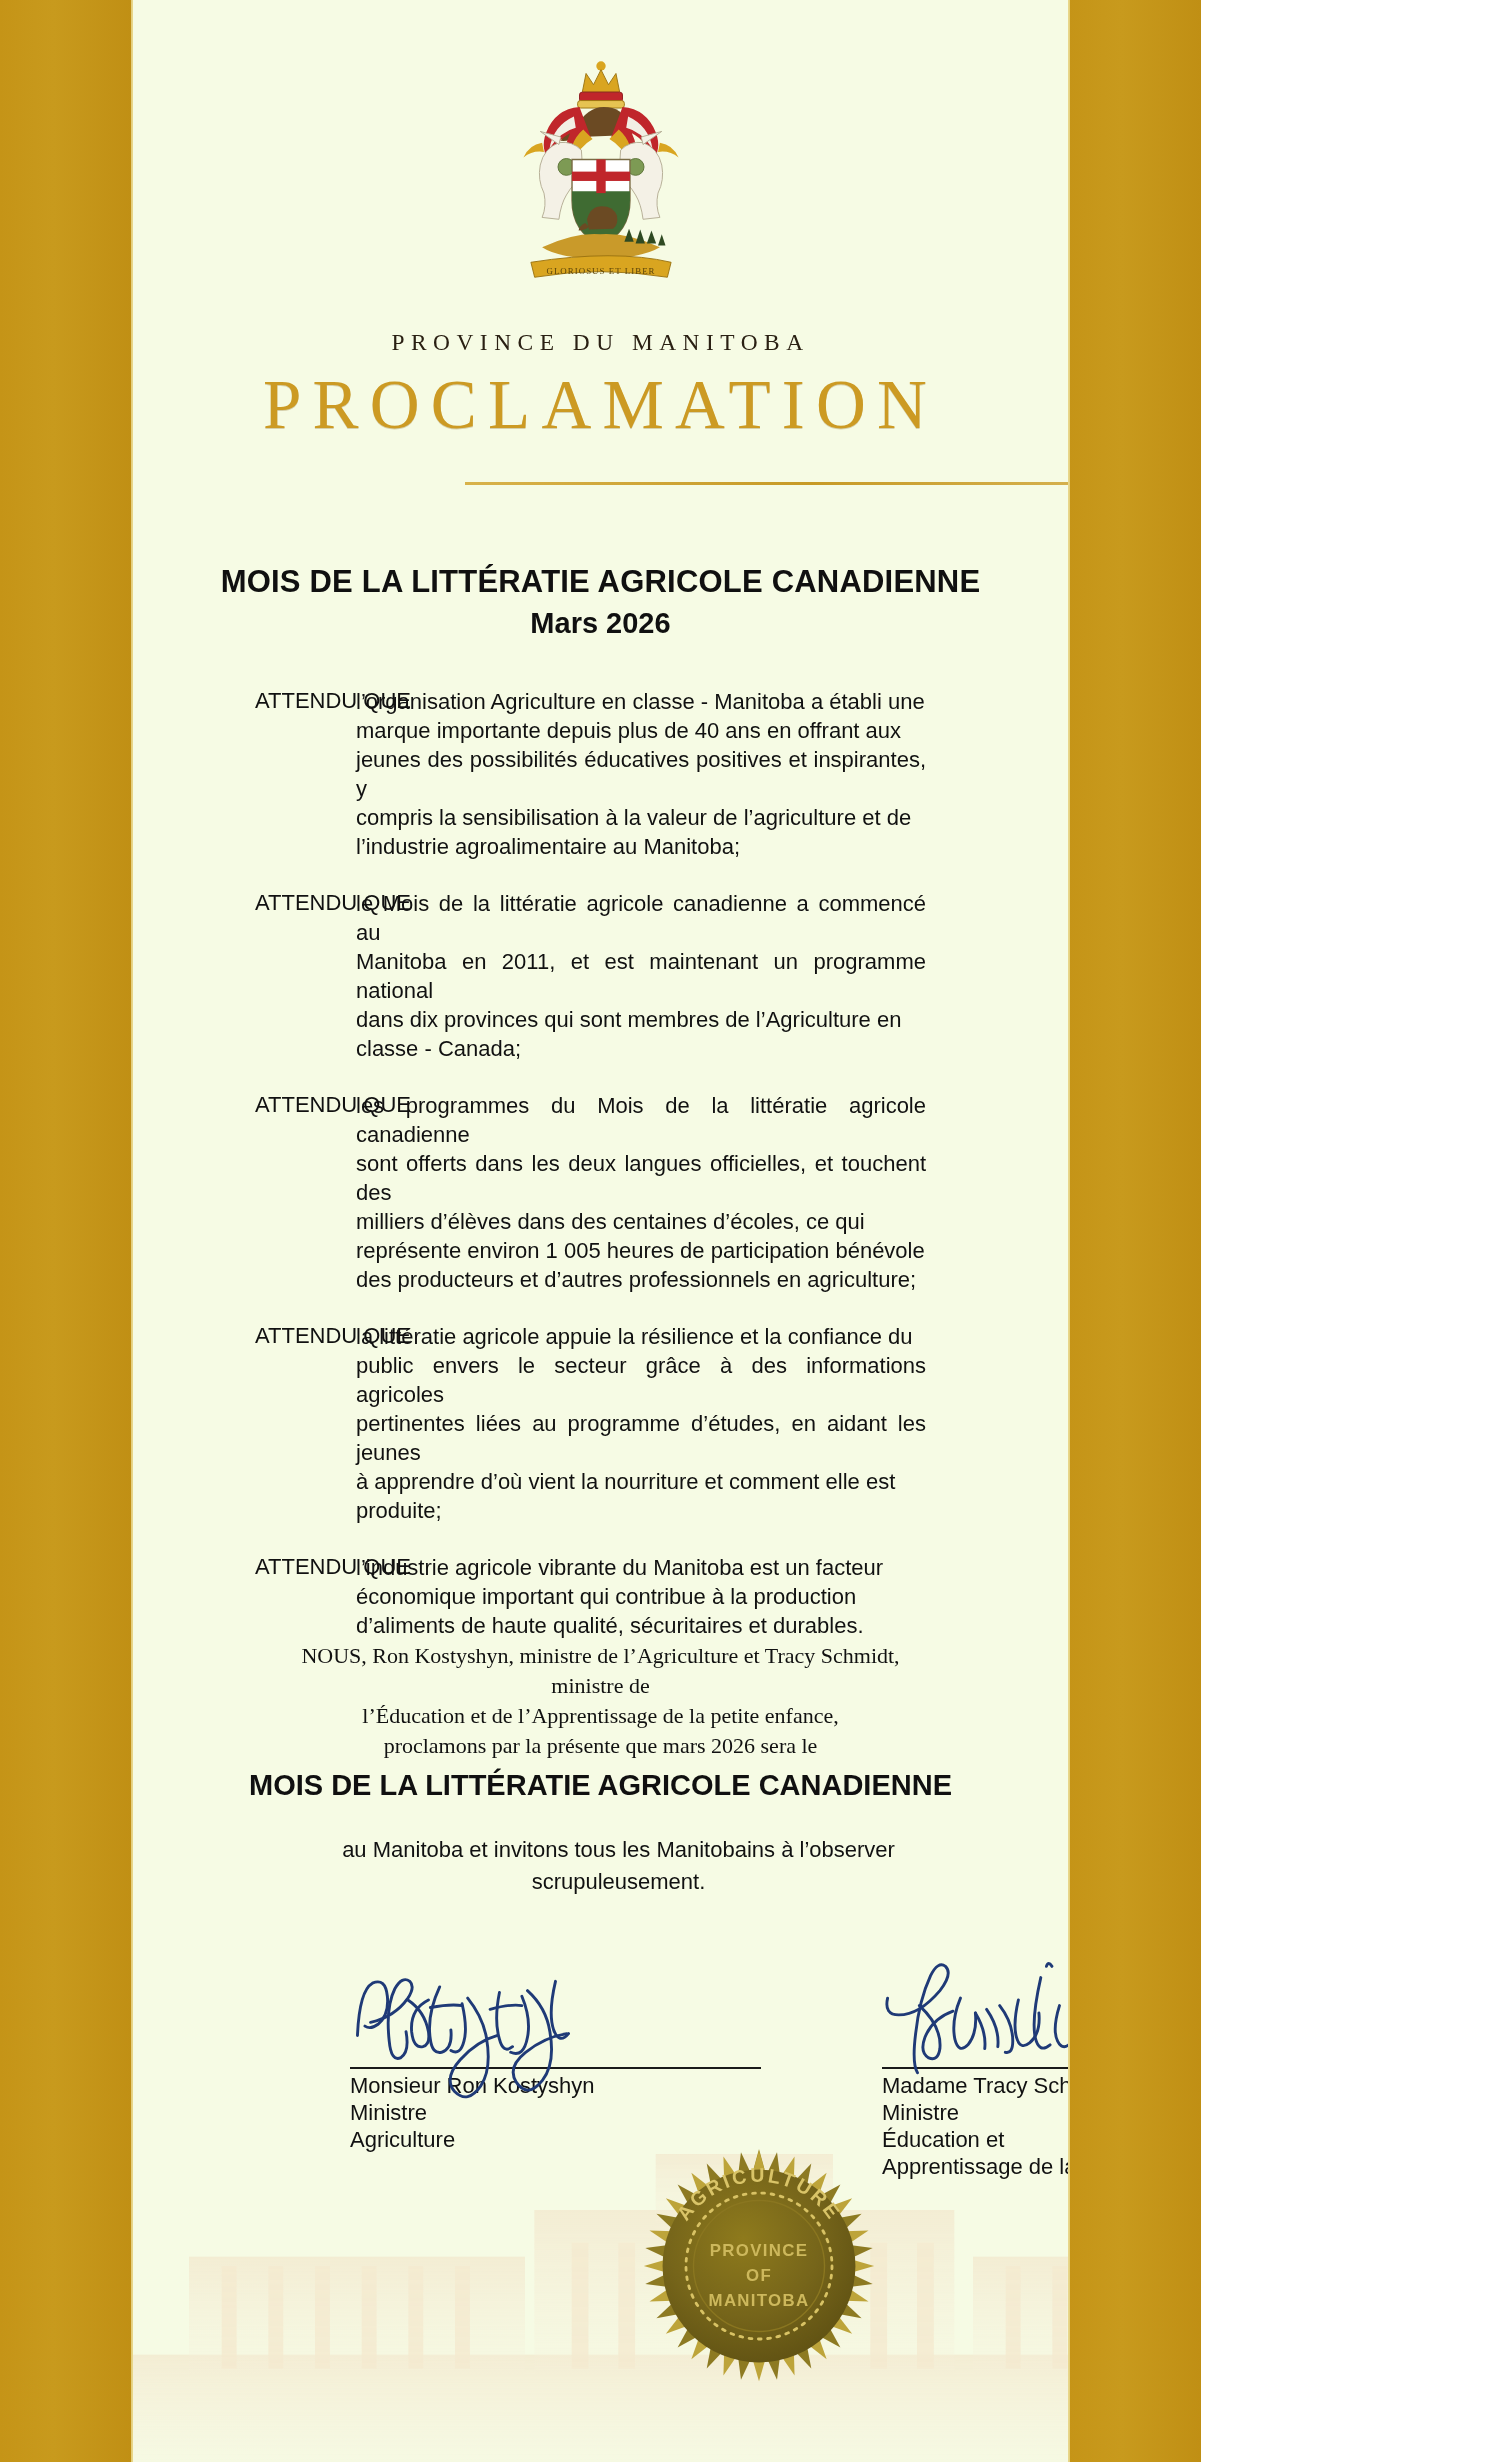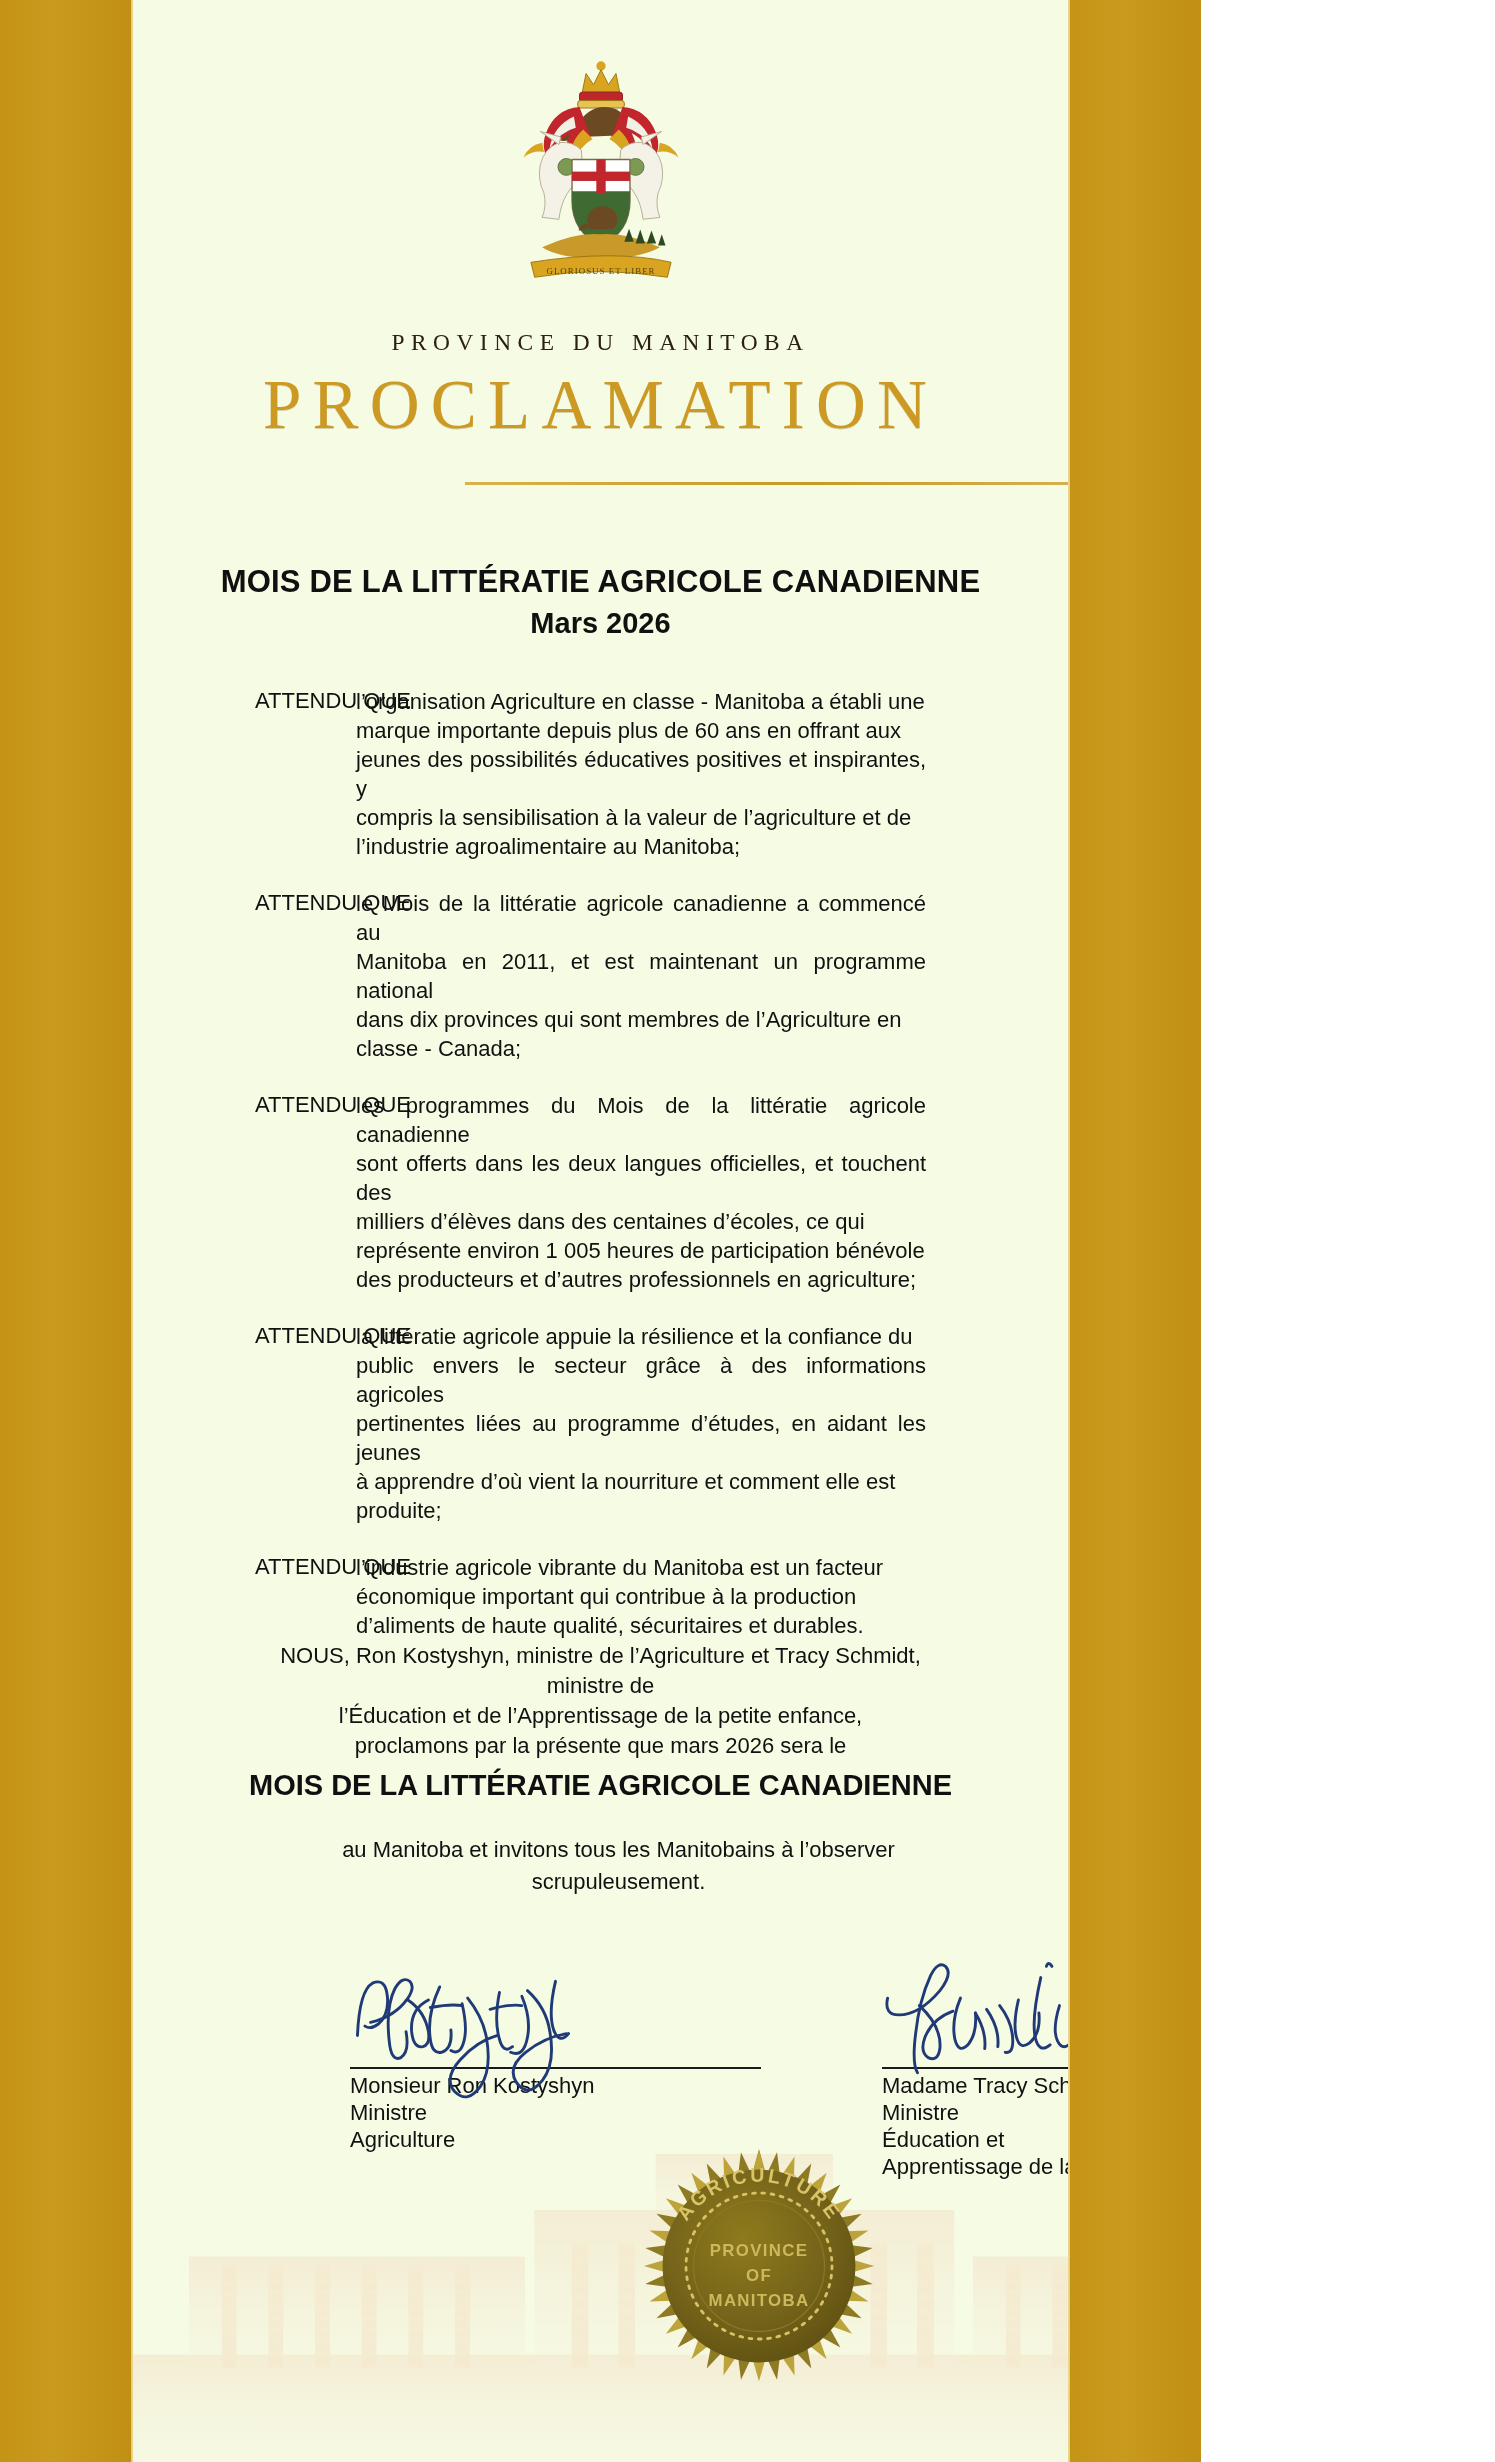--- a/index.html
+++ b/index.html
@@ -148,21 +148,21 @@
   .nous {
     position: absolute;
     top: 1641px;
     left: 140px;
     right: 140px;
     text-align: center;
     font-size: 22px;
     line-height: 30px;
     color: #111;
   }
-  .nous span { display: block; }
+  .nous span { display: block; font-family: Liberation Serif, serif; }
 
   .final-title {
     position: absolute;
     top: 1769px;
     left: 0; right: 0;
     text-align: center;
     font-size: 29px;
     font-weight: bold;
     color: #101010;
   }
@@ -320,21 +320,21 @@
 
     <div class="doc-title">MOIS DE LA LITTÉRATIE AGRICOLE CANADIENNE</div>
     <div class="doc-subtitle">Mars 2026</div>
 
     <div class="clauses">
 
       <div class="clause">
         <div class="clause-label">ATTENDU QUE</div>
         <div class="clause-body">
           <span>l’organisation Agriculture en classe - Manitoba a établi une</span>
-          <span>marque importante depuis plus de 60 ans en offrant aux</span>
+          <span>marque importante depuis plus de 40 ans en offrant aux</span>
           <span>jeunes des possibilités éducatives positives et inspirantes, y</span>
           <span>compris la sensibilisation à la valeur de l’agriculture et de</span>
           <span>l’industrie agroalimentaire au Manitoba;</span>
         </div>
       </div>
 
       <div class="clause">
         <div class="clause-label">ATTENDU QUE</div>
         <div class="clause-body">
           <span>le Mois de la littératie agricole canadienne a commencé au</span>

